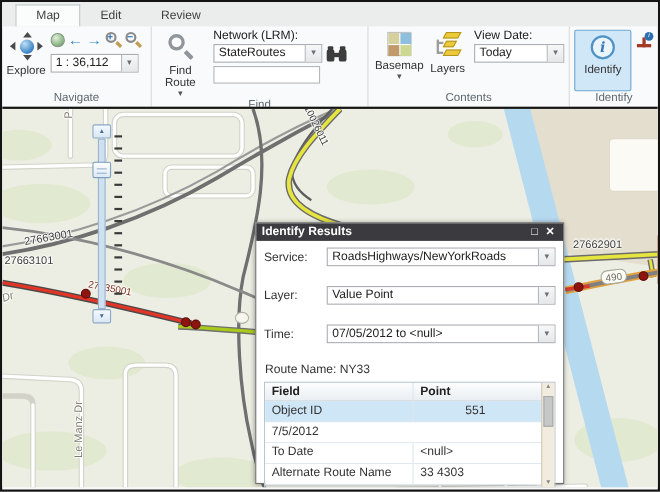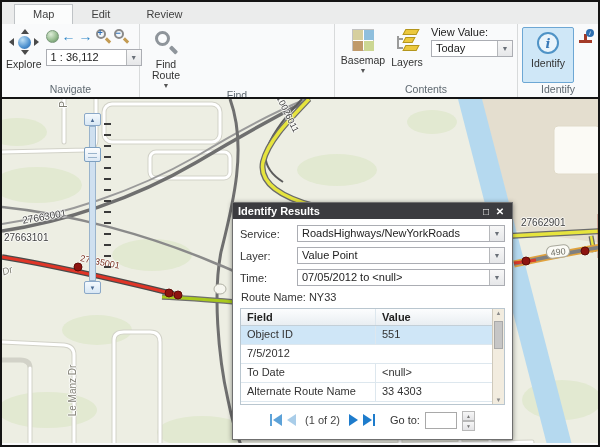--- a/index.html
+++ b/index.html
@@ -96,29 +96,29 @@
   .zs-handle:after { content:""; display:block; margin:5px 3px; border-top:1px solid #9ab4cc; border-bottom:1px solid #9ab4cc; height:3px; }
   .zs-ticks { position:absolute; left:20px; top:10px; }
   .zs-ticks div { width:7px; height:2px; background:#3a3a3a; margin-bottom:9px; }
 
   
   .dlg { position:absolute; left:230px; top:103px; width:281px; height:238px; background:#fff; border:1px solid #6f6f6f; box-shadow:0 1px 5px rgba(0,0,0,.45); }
   .dlg-title { height:16px; background:#3b3b3f; color:#fff; font-size:11px; font-weight:bold; display:flex; align-items:center; padding:0 5px; }
   .dlg-title .sp { flex:1; }
   .dlg-btn { color:#fff; font-size:10px; width:14px; text-align:center; cursor:default; }
   .dlg-body { padding:6px 7px 0 7px; }
-  .fld-row { display:flex; align-items:center; margin-bottom:5px; }
+  .fld-row { display:flex; align-items:center; margin-bottom:18px; }
   .fld-label { width:57px; font-size:11px; color:#333; }
   .fld-combo { flex:1; }
   .routename { font-size:11px; color:#333; margin:2px 0 5px 1px; }
 
   .tbl { border:1px solid #b9c6cf; position:relative; height:97px; overflow:hidden; }
   .tbl-head { display:flex; height:17px; background:linear-gradient(#fcfdfe,#e9eef2); border-bottom:1px solid #c3cfd8; font-weight:bold; font-size:11px; color:#222; }
   .tbl-row { display:flex; height:19px; font-size:11px; color:#333; border-bottom:1px solid #dde7ee; background:#fff; }
-  .tbl-row.sel { background:#cfe6f7; }
+  .tbl-row.sel { background:#cfe6f7;gap:41px; }
   .c1 { width:135px; padding:2px 0 0 6px; border-right:1px solid #dde7ee; }
   .c2 { flex:1; padding:2px 0 0 6px; }
   .tbl-sb { position:absolute; right:0; top:0; bottom:0; width:12px; background:#f2ecdf; border-left:1px solid #cfc9bb; font-size:6px; color:#8a8a8a; }
   .sb-up { position:absolute; top:1px; left:0; right:0; text-align:center; }
   .sb-dn { position:absolute; bottom:1px; left:0; right:0; text-align:center; }
   .sb-thumb { position:absolute; top:12px; left:1px; width:9px; height:28px; background:#c6c6c6; border:1px solid #a9a9a9; }
 
   .pager { display:flex; align-items:center; justify-content:center; height:30px; gap:5px; }
   .pg-tri-r { width:0; height:0; border-left:9px solid #1e7ccc; border-top:6px solid transparent; border-bottom:6px solid transparent; }
   .pg-tri-l { width:0; height:0; border-right:9px solid #a9cde9; border-top:6px solid transparent; border-bottom:6px solid transparent; }
@@ -167,39 +167,56 @@
                   <div class="lens"></div>
                   <div class="handle"></div>
                   <div class="pm">+</div>
                 </div>
               <div class="mag">
                   <div class="lens"></div>
                   <div class="handle"></div>
                   <div class="pm">−</div>
                 </div>
             </div>
-            <div class="combo scale-combo" style="width:96px;">
+            <div class="combo scale-combo" style="width:80px;">
               <div class="combo-val">1 : 36,112</div>
               <div class="combo-arrow">▼</div>
             </div>
           </div>
         </div>
         <div class="rgroup-label">Navigate</div>
       </div>
 
       <div class="rgroup" style="width:200px;">
         <div class="rgroup-content">
           <div class="bigbtn" style="width:44px;">
             <div class="findmag">
                 <div class="lens"></div>
                 <div class="handle"></div>
               </div>
             <div class="cap"><span>Find</span><br><span>Route</span></div>
             <div class="dd-under">▼</div>
           </div>
+          <div class="find-col">
+            <div class="find-label">Network (LRM):</div>
+            <div class="find-row">
+              <div class="combo" style="width:99px;">
+                <div class="combo-val">StateRoutes</div>
+                <div class="combo-arrow">▼</div>
+              </div>
+              <div class="binoc">
+                <div class="b-tl"></div>
+                  <div class="b-tr"></div>
+                  <div class="b-l"></div>
+                  <div class="b-r"></div>
+                  <div class="b-m"></div>
+              </div>
+            </div>
+            <input class="route-input" value="" style="">
+          </div>
         </div>
         <div class="rgroup-label">Find</div>
       </div>
 
       <div class="rgroup" style="width:183px;">
         <div class="rgroup-content">
           <div class="bigbtn" style="width:48px;">
             <div class="basemap-icon">
               <div class="bm1"></div>
                 <div class="bm2"></div>
@@ -214,21 +231,21 @@
               <div class="tree-v"></div>
                 <div class="tree-h1"></div>
                 <div class="tree-h2"></div>
               <div class="lay lay1"></div>
                 <div class="lay lay2"></div>
                 <div class="lay lay3"></div>
             </div>
             <div class="cap">Layers</div>
           </div>
           <div class="find-col" style="margin-left:4px;">
-            <div class="find-label">View Value:</div>
+            <div class="find-label">View Date:</div>
             <div class="combo" style="width:82px;">
               <div class="combo-val">Today</div>
               <div class="combo-arrow">▼</div>
             </div>
           </div>
         </div>
         <div class="rgroup-label">Contents</div>
       </div>
 
       <div class="rgroup" style="flex:1; border-right:none;">
@@ -408,21 +425,21 @@
           </div>
         </div>
         <div class="routename">
           <span>Route Name:</span>
           <span>NY33</span>
         </div>
 
         <div class="tbl">
           <div class="tbl-head">
             <div class="c1">Field</div>
-            <div class="c2">Value</div>
+            <div class="c2">Point</div>
           </div>
           <div class="tbl-row sel">
             <div class="c1">Object ID</div>
             <div class="c2">551</div>
           </div>
           <div class="tbl-row">
             <div class="c2">7/5/2012</div>
           </div>
           <div class="tbl-row">
             <div class="c1">To Date</div>

